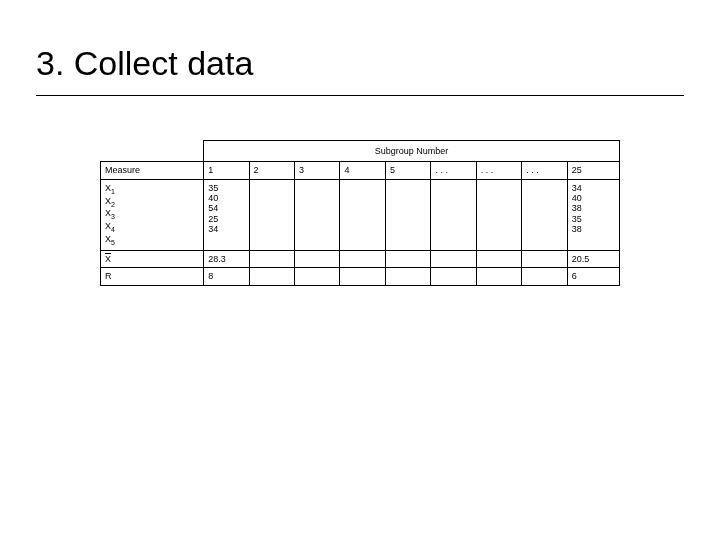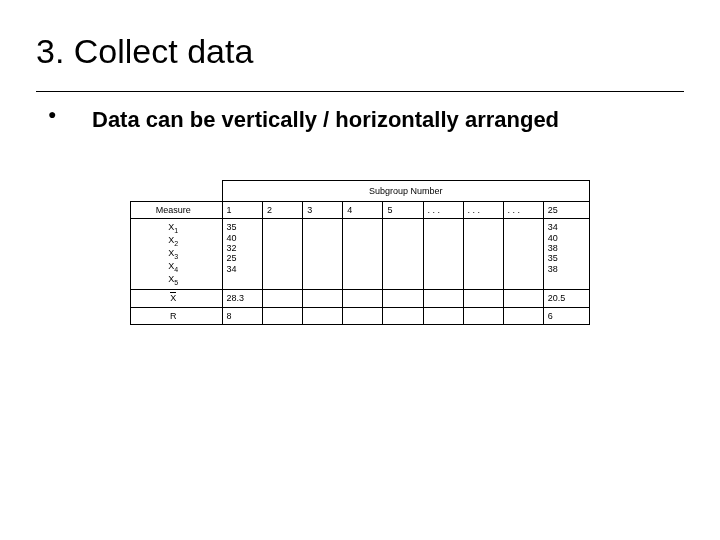--- a/index.html
+++ b/index.html
@@ -11,22 +11,22 @@
     font-family: Arial, Helvetica, sans-serif;
     color: #000;
   }
   .slide {
     box-sizing: border-box;
     padding: 28px 36px 20px 36px;
   }
   .title {
     font-size: 34px;
     font-weight: 400;
-    margin: 4px 0 6px 0;
-    padding-bottom: 20px;
+    margin: 16px 0 6px 0;
+    padding-bottom: 12px;
     border-bottom: 1px solid #000;
   }
   ul.bullets {
     list-style: none;
     margin: 12px 0 0 0;
     padding: 0 0 0 4px;
   }
   ul.bullets li {
     position: relative;
     font-size: 22px;
@@ -36,21 +36,21 @@
   }
   ul.bullets li::before {
     content: "\25CF";
     position: absolute;
     left: 8px;
     top: 2px;
     font-size: 14px;
   }
   .tablewrap {
     margin: 44px auto 0 auto;
-    width: 460px;
+    width: 520px;
   }
   table.data {
     border-collapse: collapse;
     width: 100%;
     font-size: 9px;
     line-height: 1.15;
   }
   table.data th, table.data td {
     border: 1px solid #000;
     padding: 3px 4px;
@@ -61,21 +61,21 @@
   table.data th.sghead {
     text-align: center;
     font-weight: 400;
     padding: 5px 0;
   }
   table.data td.colhead, table.data th.colhead {
     text-align: center;
   }
   table.data td.measure {
     width: 78px;
-    text-align: center;
+    text-align: left;
     padding-right: 10px;
   }
   table.data td.narrow {
     width: 32px;
     text-align: left;
   }
   table.data td.last {
     width: 38px;
   }
   .xbar { position: relative; display:inline-block; }
@@ -87,21 +87,20 @@
   }
   .sub { font-size: 7px; vertical-align: sub; }
 </style>
 </head>
 <body>
 
 <div class="slide">
   <h1 class="title">3. Collect data</h1>
 
   <ul class="bullets">
-    <li>Data can be vertically / horizontally arranged</li>
   </ul>
 
   <div class="tablewrap">
     <table class="data">
       <tbody>
           <tr>
         <td class="measure" style="border-top:none;border-left:none;"></td>
         <th class="sghead" colspan="9">Subgroup Number</th>
       </tr>
       <tr>
@@ -120,21 +119,21 @@
         <td class="measure">
           <span>X<span class="sub">1</span></span><br>
           <span>X<span class="sub">2</span></span><br>
           <span>X<span class="sub">3</span></span><br>
           <span>X<span class="sub">4</span></span><br>
           <span>X<span class="sub">5</span></span>
         </td>
         <td class="narrow">
           <span>35</span><br>
           <span>40</span><br>
-          <span>32</span><br>
+          <span>54</span><br>
           <span>25</span><br>
           <span>34</span>
         </td>
         <td class="narrow"></td>
         <td class="narrow"></td>
         <td class="narrow"></td>
         <td class="narrow"></td>
         <td class="narrow"></td>
         <td class="narrow"></td>
         <td class="narrow"></td>

